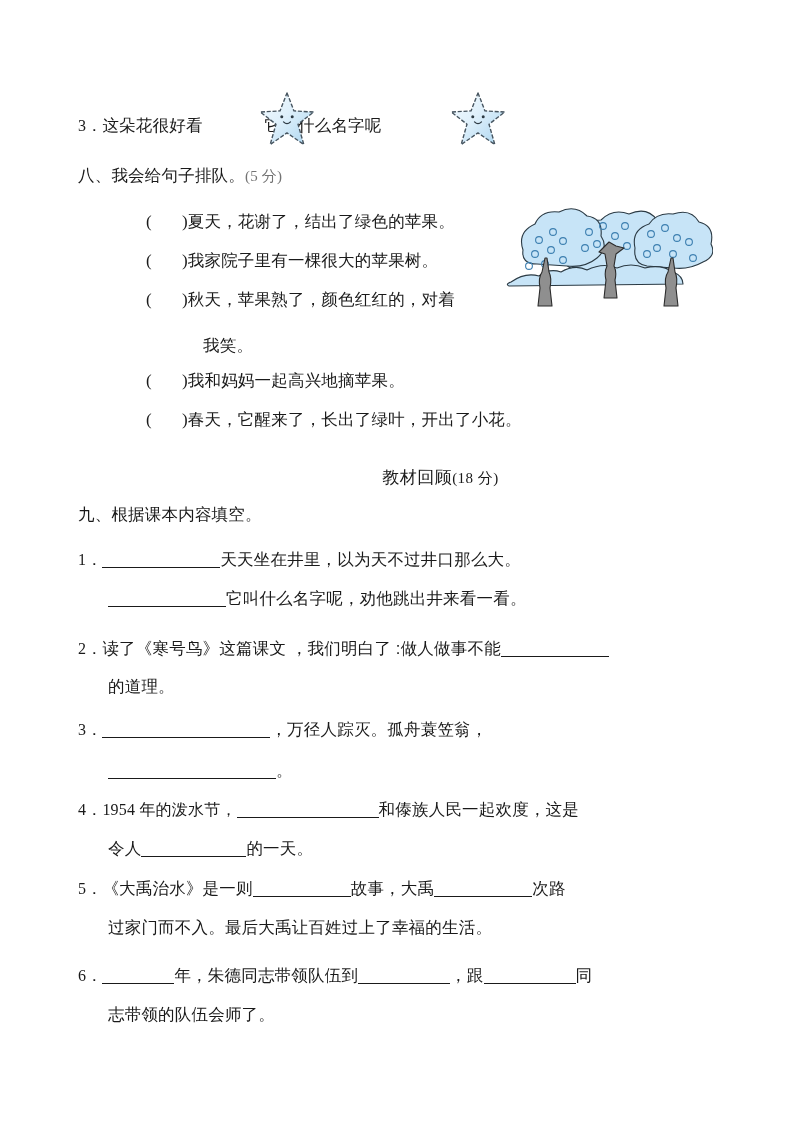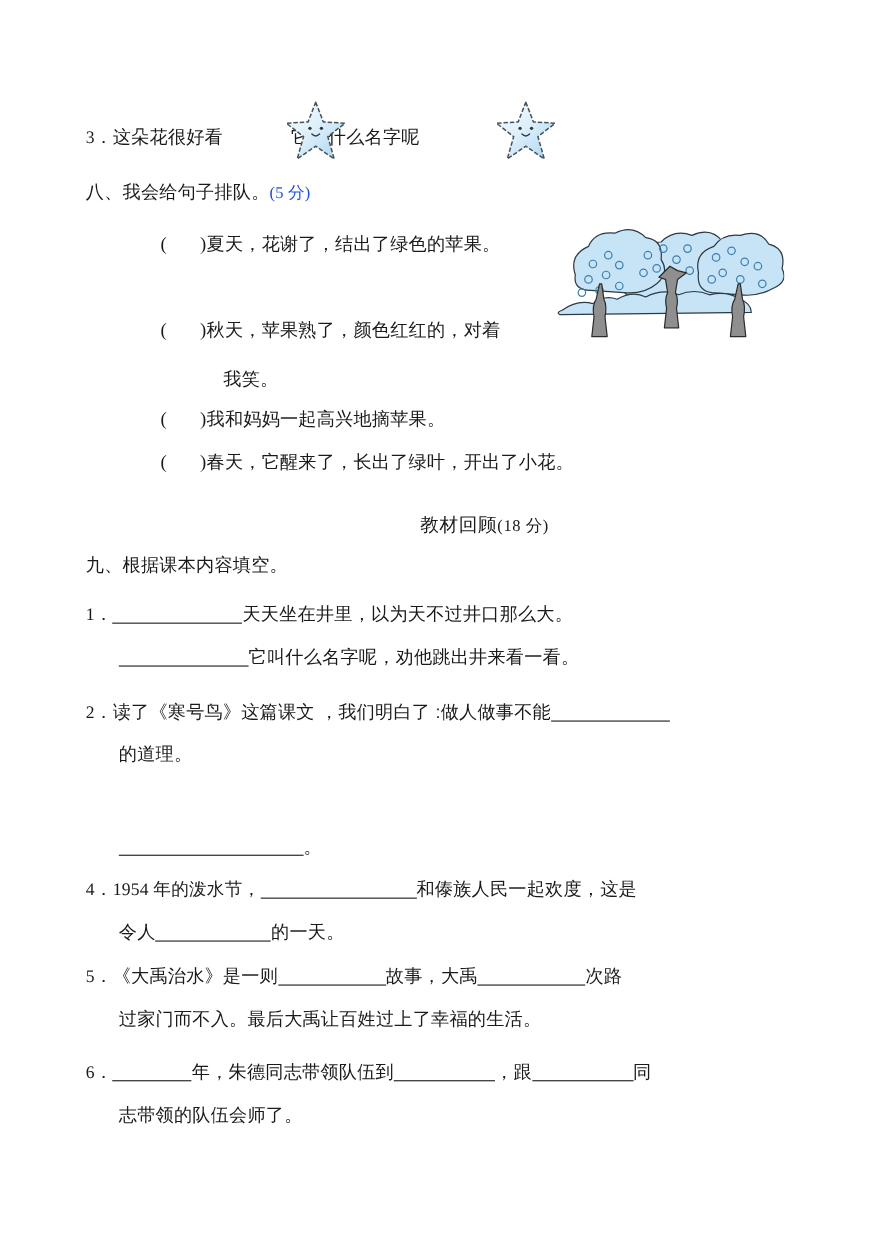--- a/index.html
+++ b/index.html
@@ -30,21 +30,21 @@
     line-height: 1;
     letter-spacing: 0.2px;
   }
   .num {
     font-family: "Liberation Serif", "DejaVu Serif", serif;
     font-size: 16px;
   }
   .score {
     font-family: "Liberation Serif", "DejaVu Serif", serif;
     font-size: 15px;
-    color: #1d4ed8;
+    color: #737373;
   }
 
   
   .section-title {
     position: absolute;
     width: 793px;
     text-align: center;
     font-size: 17px;
     letter-spacing: 0.5px;
   }
@@ -156,20 +156,23 @@
       <path d="M40 62 l-3 14 q-4 6-2 16 l-2 18 h14 l-2-18 q2-10-1-16 l-2-14 Z"></path>
       <path d="M104 46 l-10 10 l6 2 l2 12 q-3 6-1 14 l-2 18 h13 l-2-18 q2-8-1-14 l2-12 l8-6 l-8-2 Z"></path>
       <path d="M166 62 l-3 14 q-4 6-2 16 l-2 18 h14 l-2-18 q2-10-1-16 l-2-14 Z"></path>
     </g>
   </svg>
 
   <div class="line" style="left:146px; top:213px;">
     <span class="paren">(</span><span class="paren-gap"></span><span class="paren">)</span><span>夏天，花谢了，结出了绿色的苹果。</span>
   </div>
 
+  <div class="line" style="left:146px; top:252px;">
+    <span class="paren">(</span><span class="paren-gap"></span><span class="paren">)</span><span>我家院子里有一棵很大的苹果树。</span>
+  </div>
 
   <div class="line" style="left:146px; top:291px;">
     <span class="paren">(</span><span class="paren-gap"></span><span class="paren">)</span><span>秋天，苹果熟了，颜色红红的，对着</span>
   </div>
 
   <div class="line" style="left:203px; top:337px;">
     <span>我笑。</span>
   </div>
 
   <div class="line" style="left:146px; top:372px;">
@@ -193,20 +196,23 @@
     <span style="display:inline-block;width:30px;"></span><span class="blank" style="width:118px;"></span><span>它叫什么名字呢，劝他跳出井来看一看。</span>
   </div>
 
   <div class="line" style="left:78px; top:640px;">
     <span class="num">2．</span><span>读了《寒号鸟》这篇课文 ，我们明白了 :做人做事不能</span><span class="blank" style="width:108px;"></span>
   </div>
   <div class="line" style="left:108px; top:678px;">
     <span>的道理。</span>
   </div>
 
+  <div class="line" style="left:78px; top:721px;">
+    <span class="num">3．</span><span class="blank" style="width:168px;"></span><span>，万径人踪灭。孤舟蓑笠翁，</span>
+  </div>
   <div class="line" style="left:108px; top:762px;">
     <span class="blank" style="width:168px;"></span><span>。</span>
   </div>
 
   <div class="line" style="left:78px; top:801px;">
     <span class="num">4．</span><span class="num">1954 年的泼水节，</span><span class="blank" style="width:142px;"></span><span>和傣族人民一起欢度，这是</span>
   </div>
   <div class="line" style="left:108px; top:840px;">
     <span>令人</span><span class="blank" style="width:105px;"></span><span>的一天。</span>
   </div>

